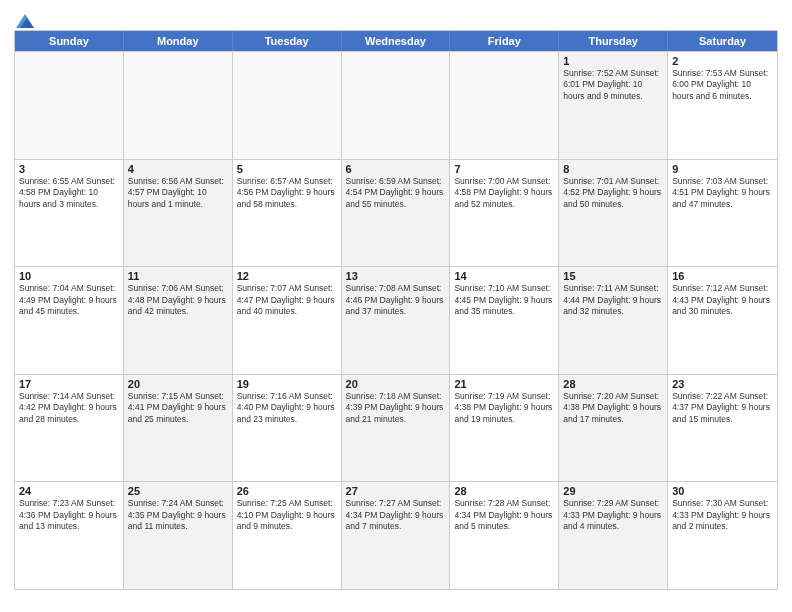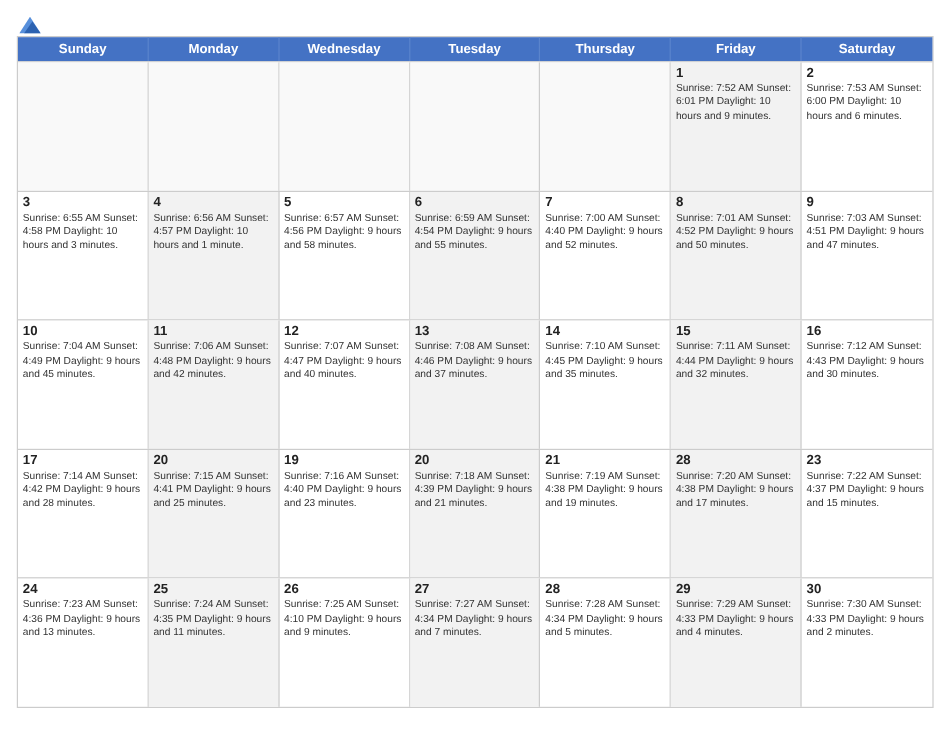--- a/index.html
+++ b/index.html
@@ -135,24 +135,24 @@
     <div class="title-block">
       <div class="month-title"></div>
       <div class="location-title"></div>
     </div>
   </div>
 
   <div class="calendar">
     <div class="cal-header">
     <div class="cal-header-cell">Sunday</div>
         <div class="cal-header-cell">Monday</div>
+        <div class="cal-header-cell">Tuesday</div>
         <div class="cal-header-cell">Wednesday</div>
-        <div class="cal-header-cell">Tuesday</div>
+        <div class="cal-header-cell">Friday</div>
         <div class="cal-header-cell">Thursday</div>
-        <div class="cal-header-cell">Friday</div>
         <div class="cal-header-cell">Saturday</div>
       </div>
     <div class="cal-body">
     <div class="cal-week">
           <div class="cal-cell empty"></div>
           <div class="cal-cell empty"></div>
           <div class="cal-cell empty"></div>
           <div class="cal-cell empty"></div>
           <div class="cal-cell empty"></div>
           <div class="cal-cell shaded">
@@ -189,21 +189,21 @@
           </div>
           <div class="cal-cell shaded">
             <span class="day-number">6</span>
             <div class="day-info">Sunrise: 6:59 AM
 Sunset: 4:54 PM
 Daylight: 9 hours and 55 minutes.</div>
           </div>
           <div class="cal-cell">
             <span class="day-number">7</span>
             <div class="day-info">Sunrise: 7:00 AM
-Sunset: 4:40 PM
+Sunset: 4:58 PM
 Daylight: 9 hours and 52 minutes.</div>
           </div>
           <div class="cal-cell shaded">
             <span class="day-number">8</span>
             <div class="day-info">Sunrise: 7:01 AM
 Sunset: 4:52 PM
 Daylight: 9 hours and 50 minutes.</div>
           </div>
           <div class="cal-cell">
             <span class="day-number">9</span>

